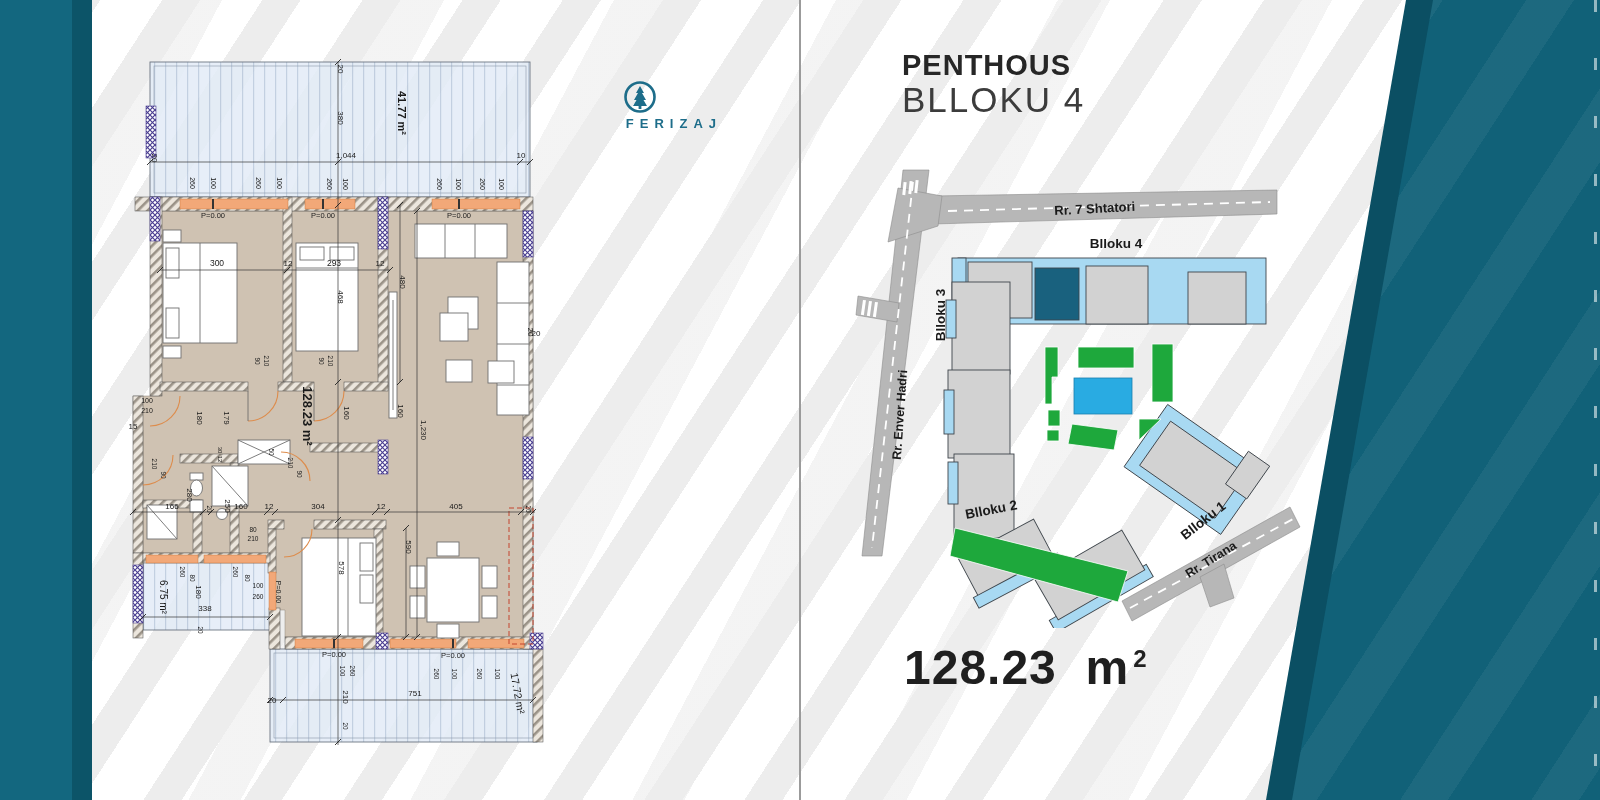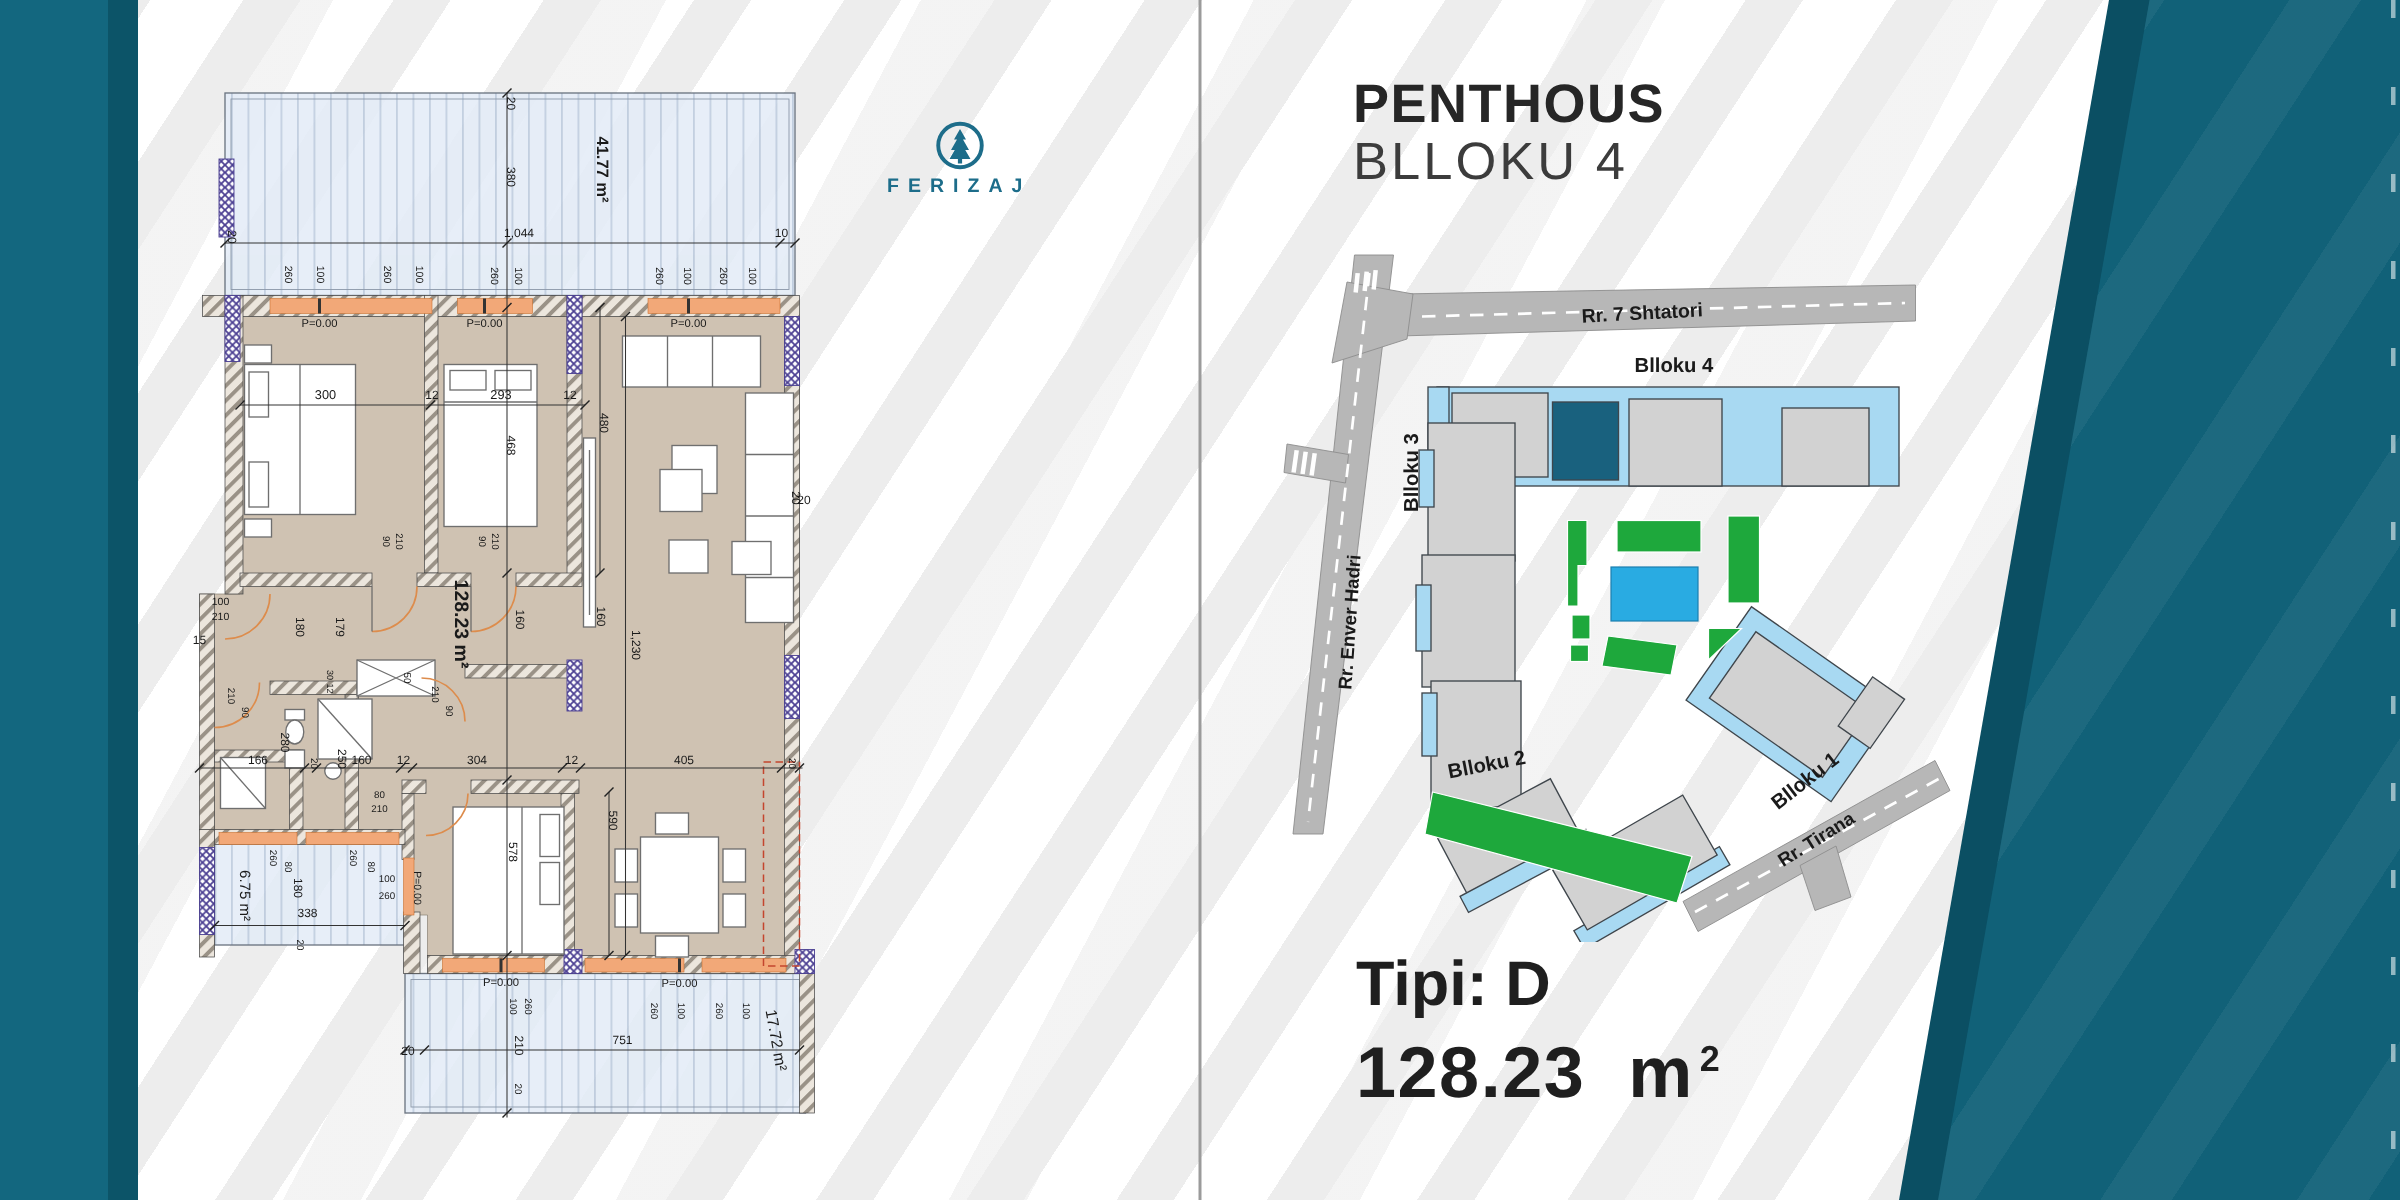--- a/index.html
+++ b/index.html
@@ -20,24 +20,24 @@
       clip-path:polygon(1433px 0, 1600px 0, 1600px 800px, 1292px 800px);}
   .wedge-main:after{content:"";position:absolute;inset:0;
       background:repeating-linear-gradient(123deg, rgba(255,255,255,0) 0 70px, rgba(255,255,255,.05) 70px 110px);}
   .edge-dashes{position:absolute;right:3px;top:0;width:3px;height:800px;opacity:.55;
       background:repeating-linear-gradient(180deg,#fff 0 12px, rgba(255,255,255,0) 12px 58px);}
   
   .logo{position:absolute;left:557px;top:80px;width:165px;text-align:center;color:#1d6d8a;}
   .logo .icon{display:block;margin:0 auto 2px;}
   .logo .name{font-size:44px;font-weight:900;letter-spacing:3px;line-height:1;
       font-family:"Liberation Sans",sans-serif;}
-  .logo .city{font-size:13px;font-weight:800;letter-spacing:6px;margin-top:2px;}
+  .logo .city{font-size:13px;font-weight:800;letter-spacing:6px;margin-top:2px;text-align:right;}
   
   .hdr{position:absolute;left:902px;top:50px;color:#262626;line-height:1.08;}
-  .hdr .l1{font-size:36px;font-weight:800;letter-spacing:1px;}
+  .hdr .l1{font-size:29px;font-weight:800;letter-spacing:1px;}
   .hdr .l2{font-size:35px;font-weight:400;letter-spacing:2px;color:#3c3c3c;}
   .typ{position:absolute;left:904px;top:632px;color:#1f1f1f;}
   .typ .lab{font-size:42px;font-weight:800;}
   .typ .area{font-size:48px;font-weight:800;margin-top:8px;letter-spacing:1px;}
   .typ .area sup{font-size:24px;vertical-align:super;margin-left:4px;}
   svg text{font-family:"Liberation Sans",sans-serif;fill:#1a1a1a;}
   .fp{position:absolute;left:125px;top:50px;}
   .map{position:absolute;left:840px;top:158px;}
 </style>
 </head>
@@ -439,21 +439,20 @@
       <text x="1206" y="524" font-size="13.5" text-anchor="middle" transform="rotate(-38 1206 524)" font-weight="bold">Blloku 1</text>
     </g>
 </svg>
 
 <div class="hdr">
   <div class="l1">PENTHOUS</div>
   <div class="l2">BLLOKU 4</div>
 </div>
 
 <div class="typ">
-  <div class="lab">Tipi: D</div>
   <div class="area">
     <span>128.23</span>&nbsp;
     <span>m</span><sup>2</sup>
   </div>
 </div>
 
 <div class="bar-left"></div>
 <div class="bar-left-edge"></div>
 <div class="wedge">
   <div class="wedge-dark"></div>

